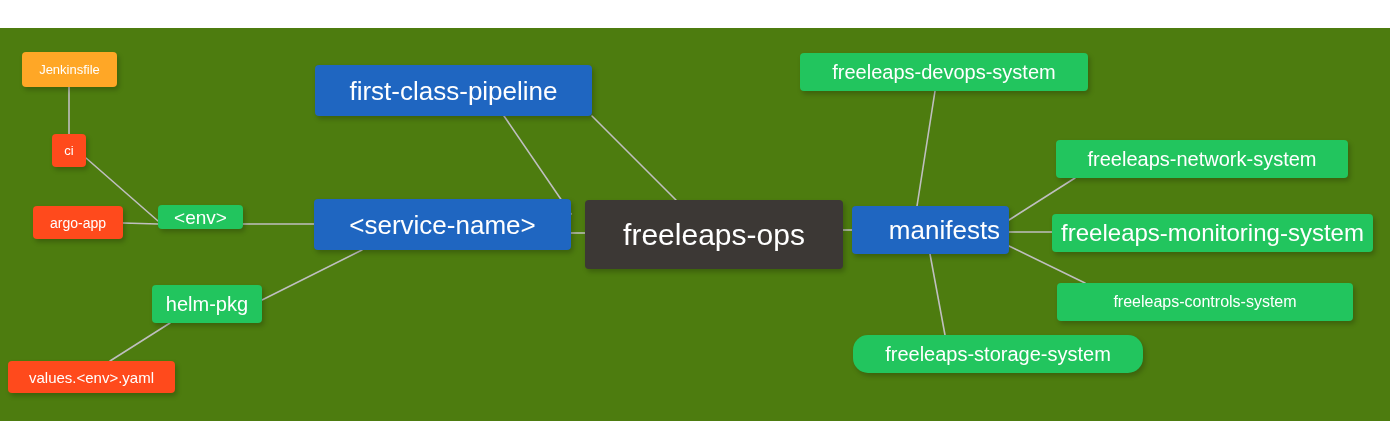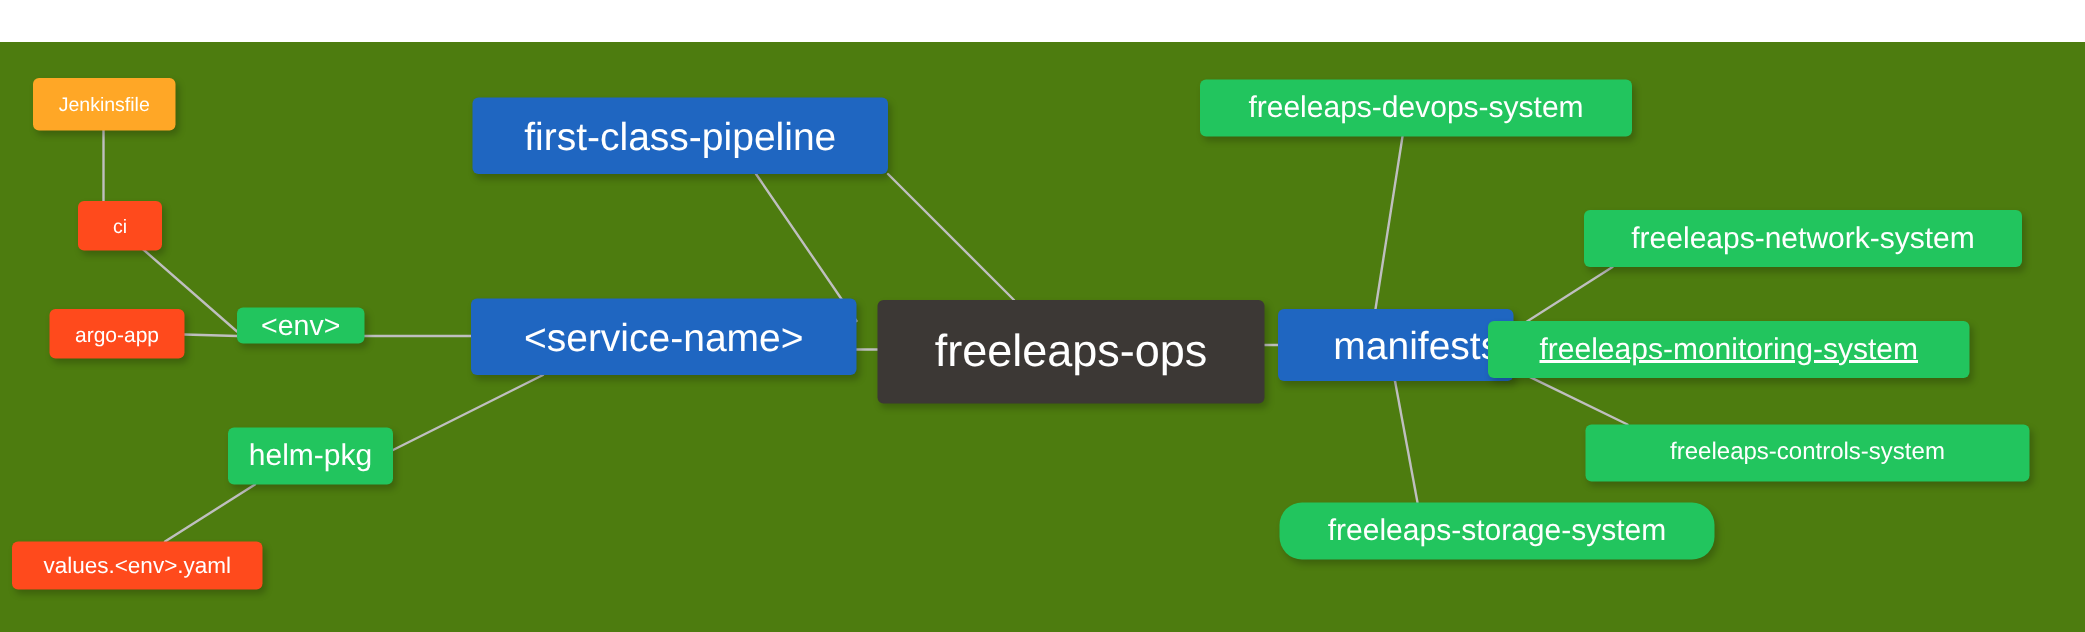--- a/index.html
+++ b/index.html
@@ -60,21 +60,21 @@
       <line x1="917" y1="178" x2="935" y2="63" stroke="#bfbfbf" stroke-width="1.6" stroke-linecap="round"></line>
       <line x1="1009" y1="192" x2="1075" y2="150" stroke="#bfbfbf" stroke-width="1.6" stroke-linecap="round"></line>
       <line x1="1009" y1="204" x2="1052" y2="204" stroke="#bfbfbf" stroke-width="1.6" stroke-linecap="round"></line>
       <line x1="1009" y1="218" x2="1085" y2="255" stroke="#bfbfbf" stroke-width="1.6" stroke-linecap="round"></line>
       <line x1="930" y1="226" x2="945" y2="307" stroke="#bfbfbf" stroke-width="1.6" stroke-linecap="round"></line>
     </svg>
   <div id="node-layer">
       <div class="node" style="left: 22px; top: 24px; width: 95px; height: 35px; background: rgb(255, 167, 38); font-size: 13px;">
         <span class="node-label">Jenkinsfile</span>
       </div>
-      <div class="node" style="left: 52px; top: 106px; width: 56px; height: 33px; background: rgb(255, 74, 28); font-size: 13px;">
+      <div class="node" style="left: 52px; top: 106px; width: 34px; height: 33px; background: rgb(255, 74, 28); font-size: 13px;">
         <span class="node-label">ci</span>
       </div>
       <div class="node" style="left: 33px; top: 178px; width: 90px; height: 33px; background: rgb(255, 74, 28); font-size: 14px;">
         <span class="node-label">argo-app</span>
       </div>
       <div class="node" style="left: 158px; top: 177px; width: 85px; height: 24px; background: rgb(34, 197, 94); font-size: 19px;">
         <span class="node-label">&lt;env&gt;</span>
       </div>
       <div class="node" style="left: 314px; top: 171px; width: 257px; height: 51px; background: rgb(31, 102, 193); font-size: 26px;">
         <span class="node-label">&lt;service-name&gt;</span>
@@ -93,21 +93,21 @@
       </div>
       <div class="node" style="left: 852px; top: 178px; width: 157px; height: 48px; background: rgb(31, 102, 193); font-size: 26px; padding-left: 28px;">
         <span class="node-label">manifests</span>
       </div>
       <div class="node" style="left: 800px; top: 25px; width: 288px; height: 38px; background: rgb(34, 197, 94); font-size: 20px;">
         <span class="node-label">freeleaps-devops-system</span>
       </div>
       <div class="node" style="left: 1056px; top: 112px; width: 292px; height: 38px; background: rgb(34, 197, 94); font-size: 20px;">
         <span class="node-label">freeleaps-network-system</span>
       </div>
-      <div class="node" style="left: 992px; top: 186px; width: 321px; height: 38px; background: rgb(34, 197, 94); font-size: 20px; text-decoration: underline;">
+      <div class="node" style="left: 1052px; top: 186px; width: 321px; height: 38px; background: rgb(34, 197, 94); font-size: 24px;">
         <span class="node-label">freeleaps-monitoring-system</span>
       </div>
       <div class="node" style="left: 1057px; top: 255px; width: 296px; height: 38px; background: rgb(34, 197, 94); font-size: 16px;">
         <span class="node-label">freeleaps-controls-system</span>
       </div>
       <div class="node" style="left: 853px; top: 307px; width: 290px; height: 38px; background: rgb(34, 197, 94); font-size: 20px; border-radius: 15px;">
         <span class="node-label">freeleaps-storage-system</span>
       </div>
     </div>
 </div>

